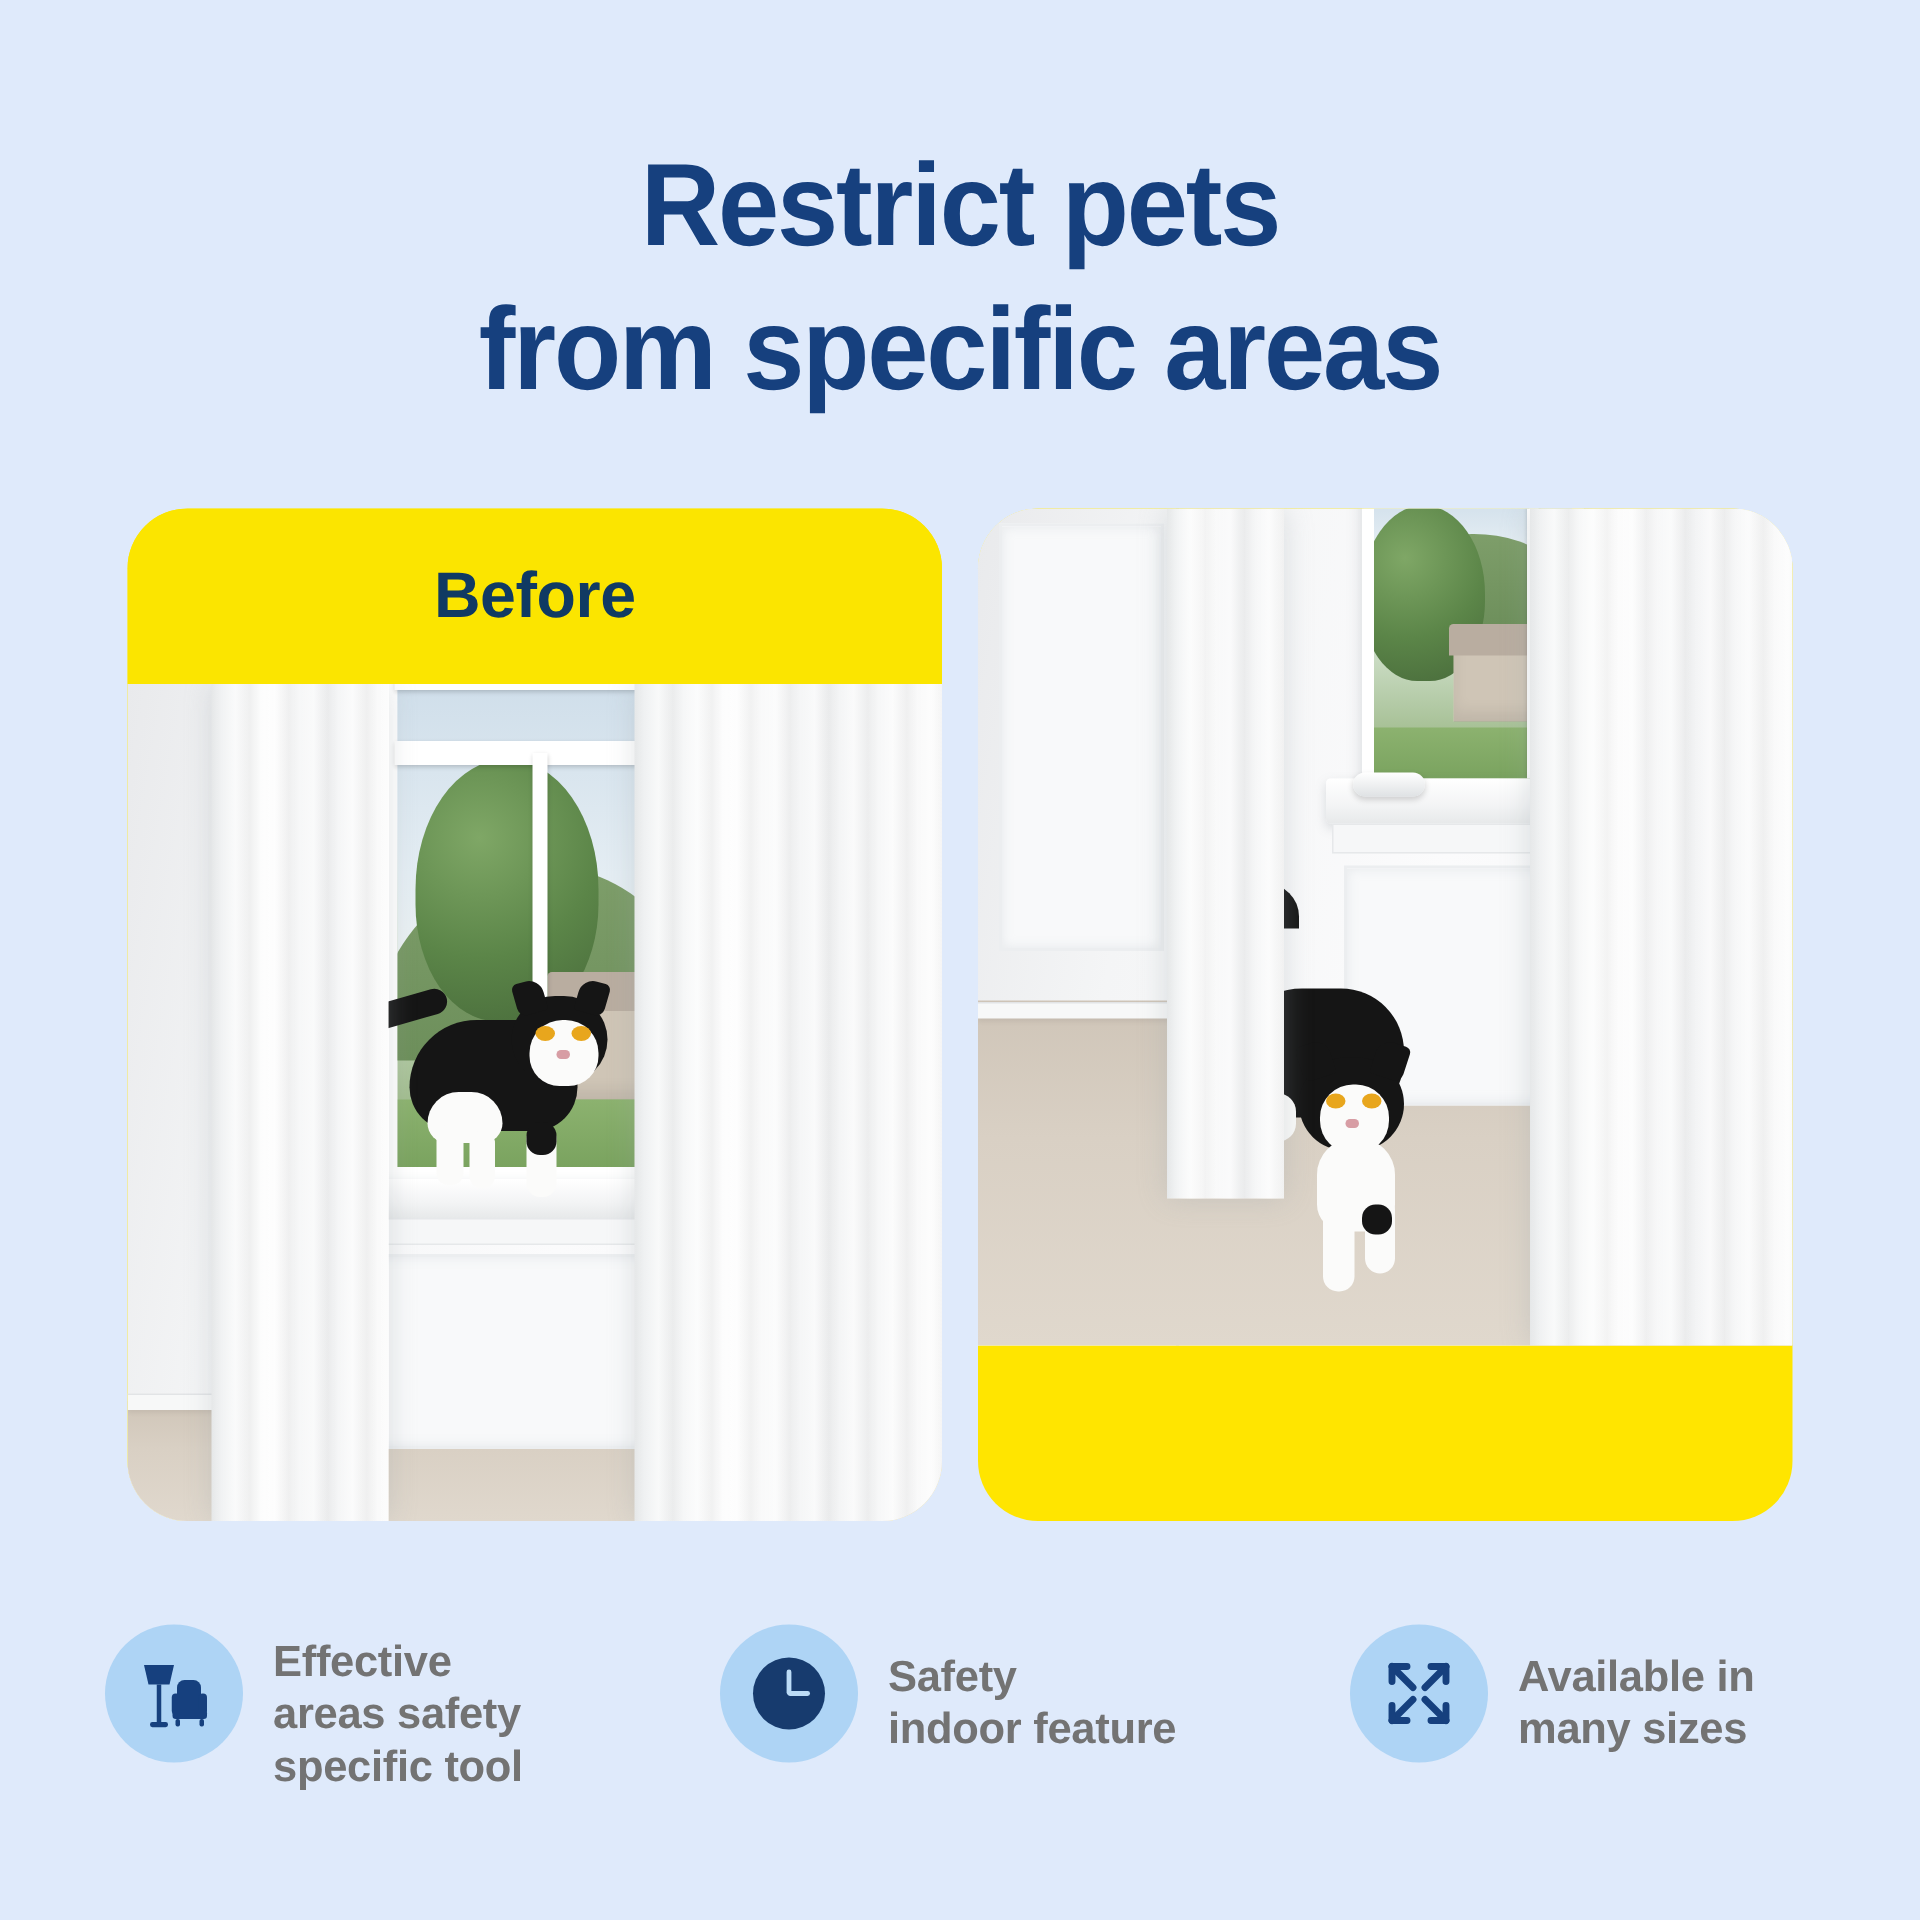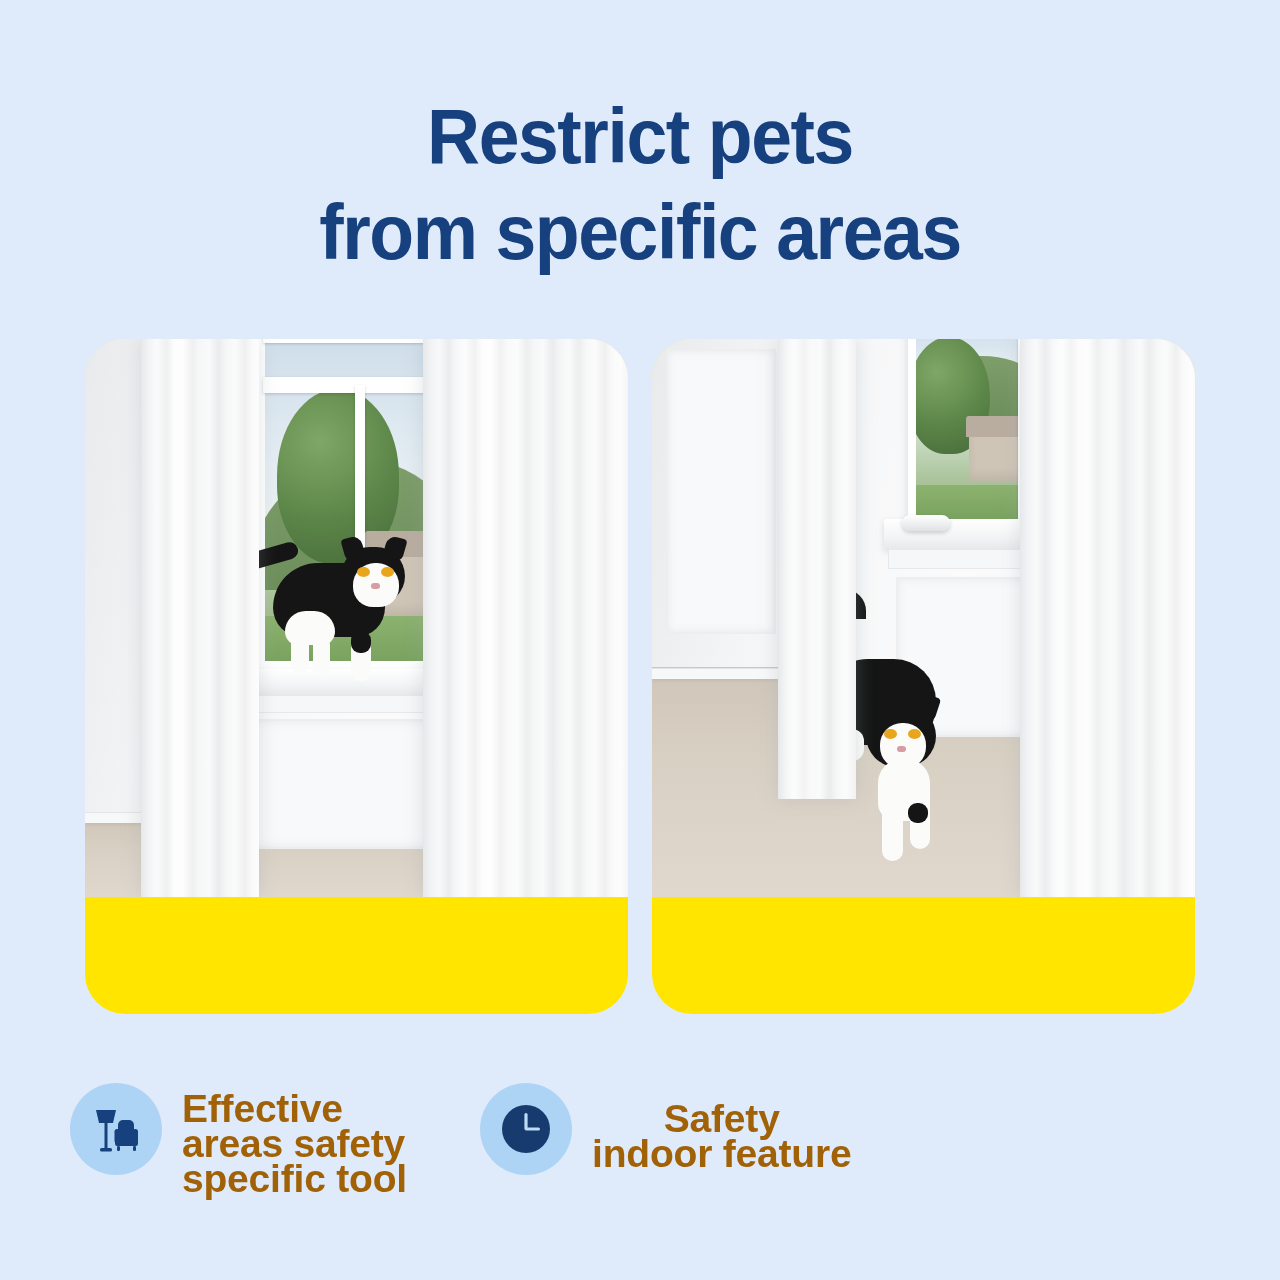--- a/index.html
+++ b/index.html
@@ -197,56 +197,59 @@
     width: 1150px;
     display: flex;
     align-items: flex-start;
   }
   .feature {
     display: flex;
     align-items: flex-start;
     gap: 20px;
   }
   .feature-1 { width: 410px; }
-  .feature-2 { width: 420px; text-align: center; }
+  .feature-2 { width: 420px; }
   .feature-3 { width: 320px; }
   .feature-icon {
     flex: 0 0 auto;
     width: 92px;
     height: 92px;
     border-radius: 50%;
     background: #aed4f5;
     display: flex;
     align-items: center;
     justify-content: center;
   }
   .feature-text {
-    color: #a16207;
+    color: #737373;
     font-weight: bold;
-    font-size: 39px;
+    font-size: 29px;
     line-height: 35px;
     padding-top: 8px;
     letter-spacing: -0.2px;
   }
   .feature-2 .feature-text,
   .feature-3 .feature-text { padding-top: 18px; }
 </style>
 </head>
 <body>
 
 <div class="page">
 
   <div class="headline">
     <span class="hl-line">Restrict pets</span>
     <span class="hl-line">from specific areas</span>
   </div>
 
   <div class="cards">
 
     <div class="card">
+      <div class="card-header">
+        <span class="card-header-label">Before</span>
+      </div>
       <div class="photo">
         <div class="wall"></div>
         <div class="wall-edge" style="left:60px;"></div>
 
         <div class="floor" style="height:80px;"></div>
         <div class="baseboard" style="left:0; width:72px; bottom:74px;"></div>
 
         <div class="window-frame" style="left:172px; top:-10px; width:208px; height:340px; border-radius:2px;">
           <div class="glass" style="left:8px; top:8px; right:8px; bottom:8px;">
             <div class="sky" style="height:66%;"></div>
@@ -380,15 +383,39 @@
           <rect x="24.4" y="10" width="3.2" height="17" rx="1.6" fill="#bcdcf7"></rect>
           <rect x="25" y="24.4" width="15" height="3.2" rx="1.6" fill="#bcdcf7"></rect>
         </svg>
       </div>
       <div class="feature-text">
         <span>Safety</span><br>
         <span>indoor feature</span>
       </div>
     </div>
 
+    <div class="feature feature-3">
+      <div class="feature-icon">
+        <svg width="52" height="52" viewBox="0 0 52 52" aria-hidden="true">
+          <g stroke="#16407e" stroke-width="4.6" stroke-linecap="round" stroke-linejoin="round" fill="none">
+
+            <line x1="22" y1="22" x2="8" y2="8"></line>
+            <polyline points="8,18 8,8 18,8"></polyline>
+
+            <line x1="30" y1="22" x2="44" y2="8"></line>
+            <polyline points="34,8 44,8 44,18"></polyline>
+
+            <line x1="22" y1="30" x2="8" y2="44"></line>
+            <polyline points="8,34 8,44 18,44"></polyline>
+
+            <line x1="30" y1="30" x2="44" y2="44"></line>
+            <polyline points="44,34 44,44 34,44"></polyline>
+          </g>
+        </svg>
+      </div>
+      <div class="feature-text">
+        <span>Available in</span><br>
+        <span>many sizes</span>
+      </div>
+    </div>
   </div>
 
 </div>
 
 </body></html>

